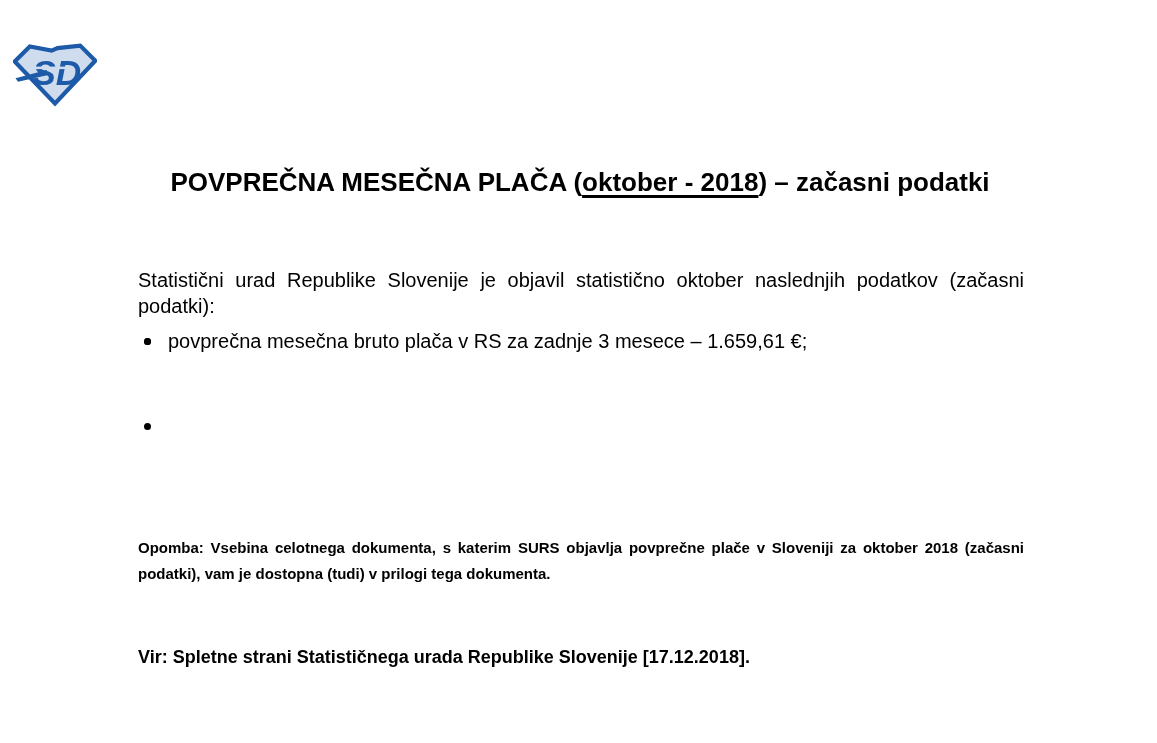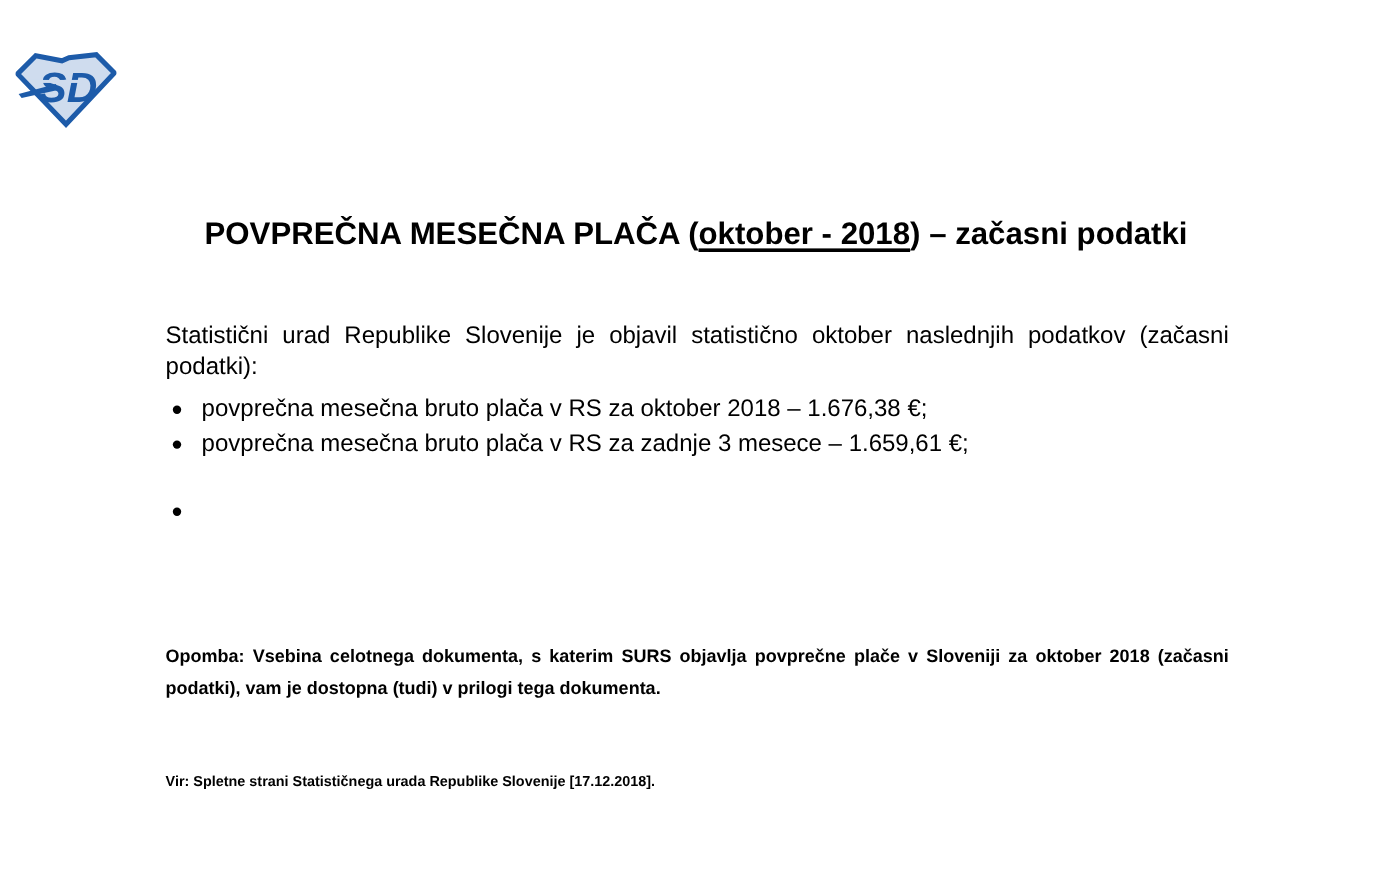--- a/index.html
+++ b/index.html
@@ -18,21 +18,21 @@
     position: absolute;
     left: 13px;
     top: 43px;
     width: 84px;
     height: 64px;
   }
 
   .doc-title {
     position: absolute;
     left: 138px;
-    top: 160px;
+    top: 148px;
     width: 884px;
     text-align: center;
     font-size: 26px;
     line-height: 34px;
     font-weight: bold;
     white-space: nowrap;
   }
   .doc-title .underlined {
     text-decoration: underline;
     text-decoration-thickness: 3px;
@@ -85,21 +85,21 @@
     line-height: 26px;
     font-weight: bold;
     text-align: justify;
   }
 
   .source {
     position: absolute;
     left: 138px;
     top: 627px;
     width: 886px;
-    font-size: 12px;
+    font-size: 18px;
     line-height: 24px;
     font-weight: bold;
   }
 </style>
 </head>
 <body>
 
 <div class="page">
 
   <svg class="logo" viewBox="0 0 100 76" aria-hidden="true">
@@ -109,21 +109,20 @@
     <rect x="14" y="28" width="52" height="3" fill="#cfdcee"></rect>
   </svg>
 
   <h1 class="doc-title"><span>POVPREČNA MESEČNA PLAČA (</span><span class="underlined">oktober - 2018</span><span>) – začasni podatki</span></h1>
 
   <p class="intro">Statistični urad Republike Slovenije je objavil statistično oktober naslednjih podatkov (začasni podatki):</p>
 
   <ul class="bullet-list bruto">
     <li>
       <span class="dot"></span>
-      <span>povprečna mesečna bruto plača v RS za oktober 2018 – 1.676,38 €;</span>
     </li>
     <li>
       <span class="dot"></span>
       <span>povprečna mesečna bruto plača v RS za zadnje 3 mesece – 1.659,61 €;</span>
     </li>
   </ul>
 
   <ul class="bullet-list neto">
     <li>
       <span class="dot"></span>

